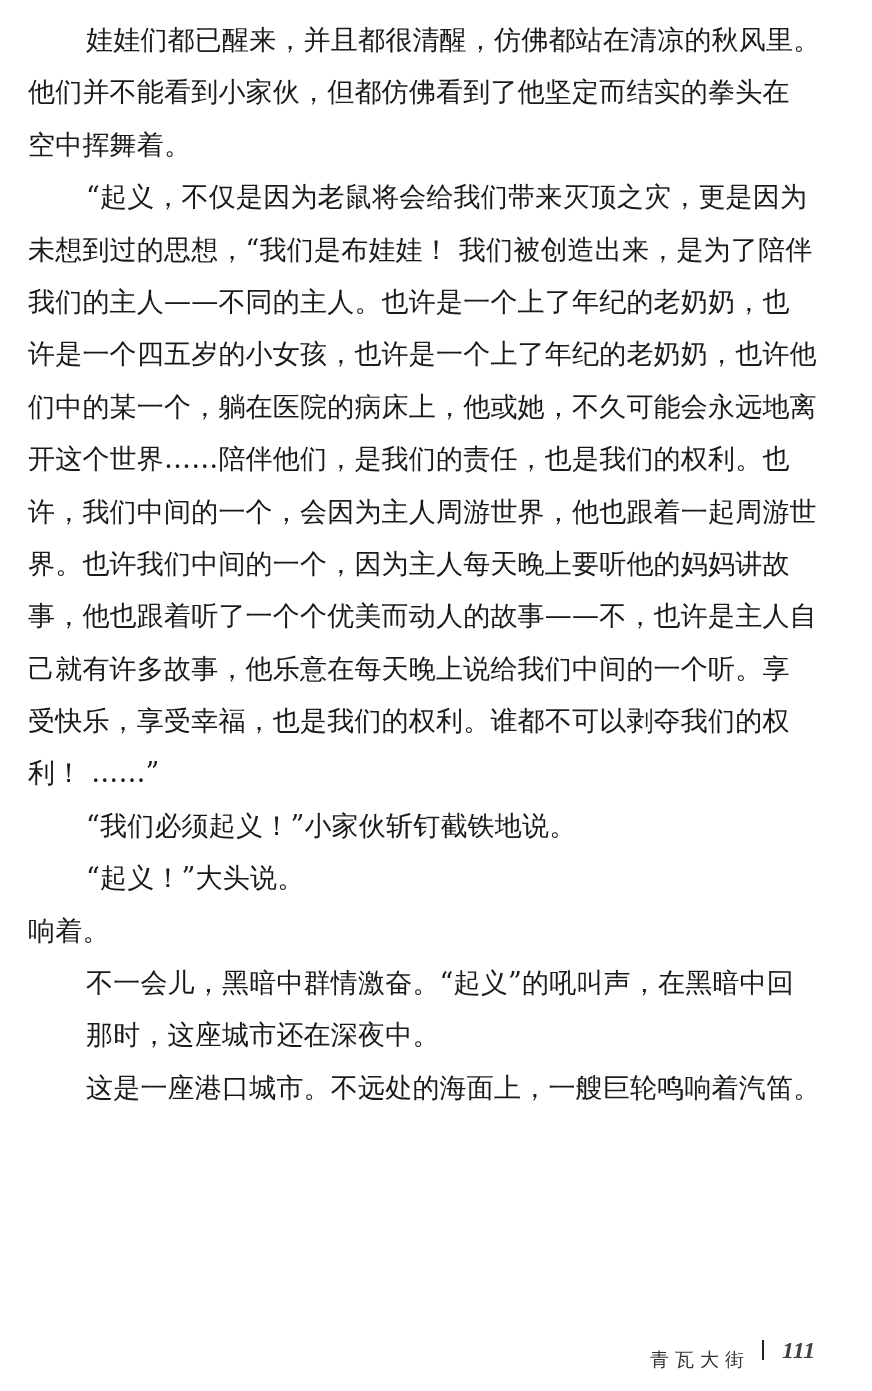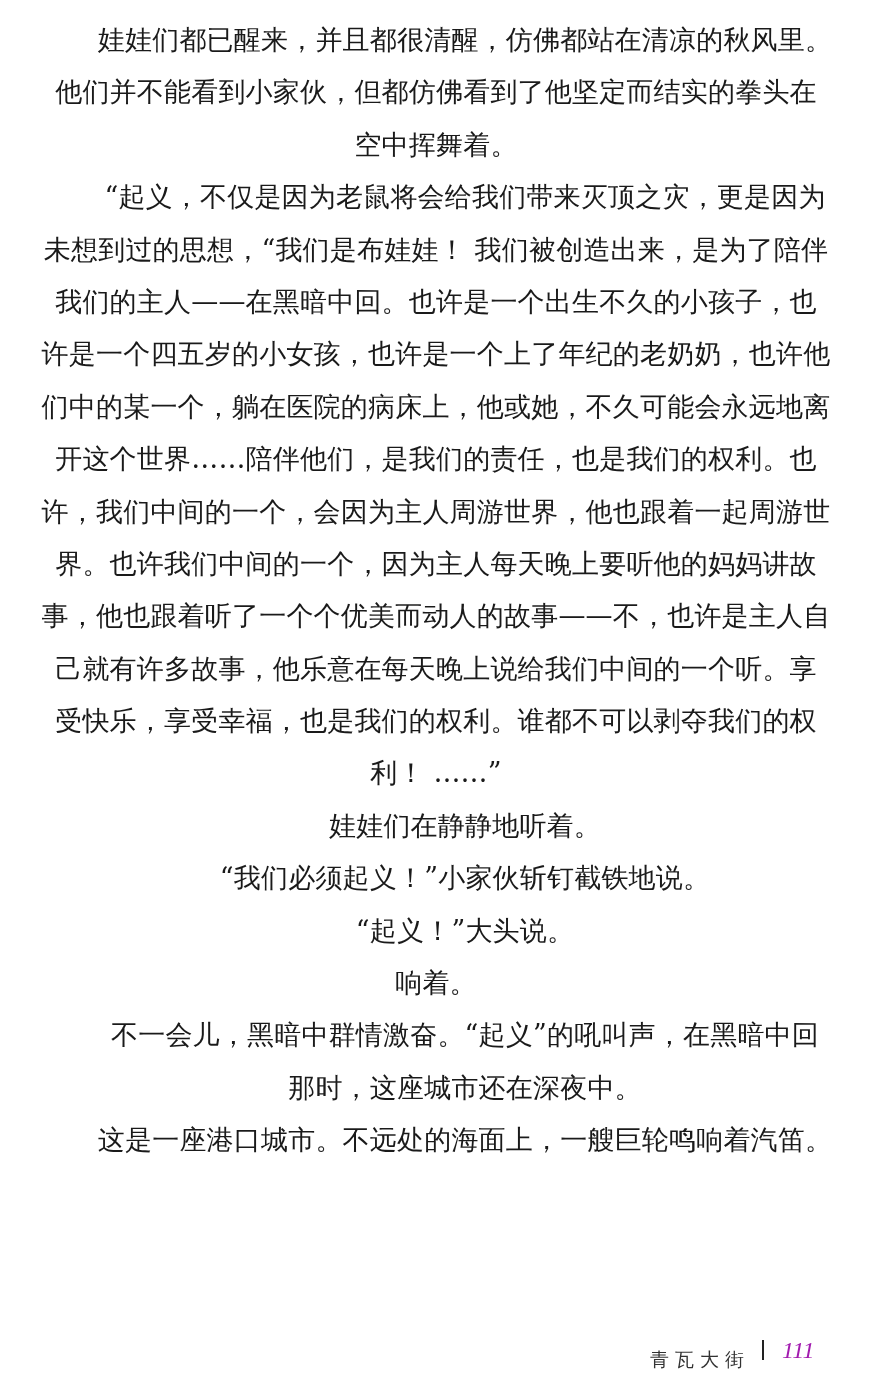--- a/index.html
+++ b/index.html
@@ -1,47 +1,46 @@
 <!DOCTYPE html>
 <html><head>
   <meta charset="utf-8">
   <style>
     html, body { margin: 0; padding: 0; background: #ffffff; }
     body { width: 872px; height: 1391px; position: relative; overflow: hidden;
       font-family: "DejaVu Serif", "Liberation Serif", serif; color: #1a1a1a; }
     .page { position: absolute; left: 28px; top: 14px; width: 816px; }
     .line { height: 52.4px; line-height: 52.4px; font-size: 27px; white-space: nowrap;
-      letter-spacing: 0.2px; text-align: center; }
+      letter-spacing: 0.2px; }
     .line.indent { padding-left: 58px; }
     .footer { position: absolute; top: 1330px; left: 650px; height: 40px; display: flex;
       align-items: center; color: #333; }
     .footer .title { font-family: Liberation Serif, serif; font-size: 19px; letter-spacing: 6px; margin-top: 20px; }
     .footer .sep { display: inline-block; width: 2px; height: 20px; background: #222; margin: 0 18px 0 12px; }
-    .footer .pageno { font-family: "Liberation Serif", "DejaVu Serif", serif; font-style: italic; font-size: 24px; color: #a21caf; }
+    .footer .pageno { font-family: "Liberation Serif", "DejaVu Serif", serif; font-style: italic; font-size: 24px; color: #404040; font-weight: bold; }
   </style>
 </head>
 <body>
 
 <div class="page">
   <div class="line indent">娃娃们都已醒来，并且都很清醒，仿佛都站在清凉的秋风里。</div>
   <div class="line">他们并不能看到小家伙，但都仿佛看到了他坚定而结实的拳头在</div>
   <div class="line">空中挥舞着。</div>
   <div class="line indent">“起义，不仅是因为老鼠将会给我们带来灭顶之灾，更是因为</div>
   <div class="line">未想到过的思想，“我们是布娃娃！ 我们被创造出来，是为了陪伴</div>
-  <div class="line">我们的主人——在黑暗中回。也许是一个出生不久的小孩子，也</div>
+  <div class="line">我们的主人——不同的主人。也许是一个上了年纪的老奶奶，也</div>
   <div class="line">许是一个四五岁的小女孩，也许是一个上了年纪的老奶奶，也许他</div>
   <div class="line">们中的某一个，躺在医院的病床上，他或她，不久可能会永远地离</div>
   <div class="line">开这个世界……陪伴他们，是我们的责任，也是我们的权利。也</div>
   <div class="line">许，我们中间的一个，会因为主人周游世界，他也跟着一起周游世</div>
   <div class="line">界。也许我们中间的一个，因为主人每天晚上要听他的妈妈讲故</div>
   <div class="line">事，他也跟着听了一个个优美而动人的故事——不，也许是主人自</div>
   <div class="line">己就有许多故事，他乐意在每天晚上说给我们中间的一个听。享</div>
   <div class="line">受快乐，享受幸福，也是我们的权利。谁都不可以剥夺我们的权</div>
   <div class="line">利！ ……”</div>
-  <div class="line indent">娃娃们在静静地听着。</div>
   <div class="line indent">“我们必须起义！”小家伙斩钉截铁地说。</div>
   <div class="line indent">“起义！”大头说。</div>
   <div class="line">响着。</div>
   <div class="line indent">不一会儿，黑暗中群情激奋。“起义”的吼叫声，在黑暗中回</div>
   <div class="line indent">那时，这座城市还在深夜中。</div>
   <div class="line indent">这是一座港口城市。不远处的海面上，一艘巨轮鸣响着汽笛。</div>
 </div>
 
 <div class="footer">
   <span class="title">青瓦大街</span>

